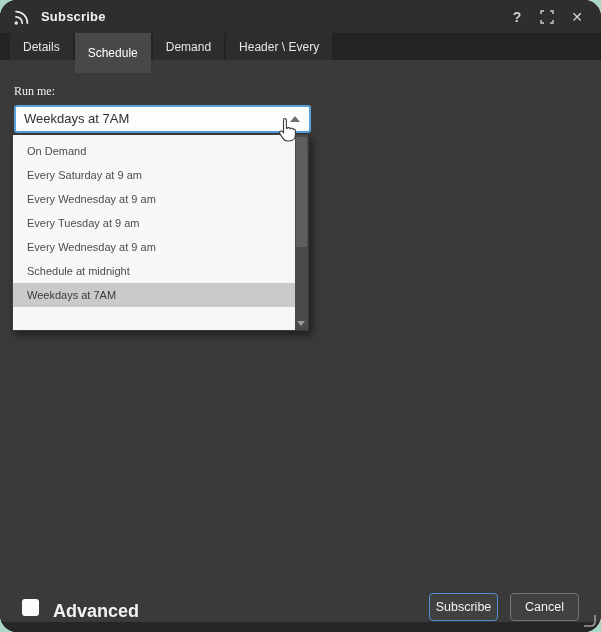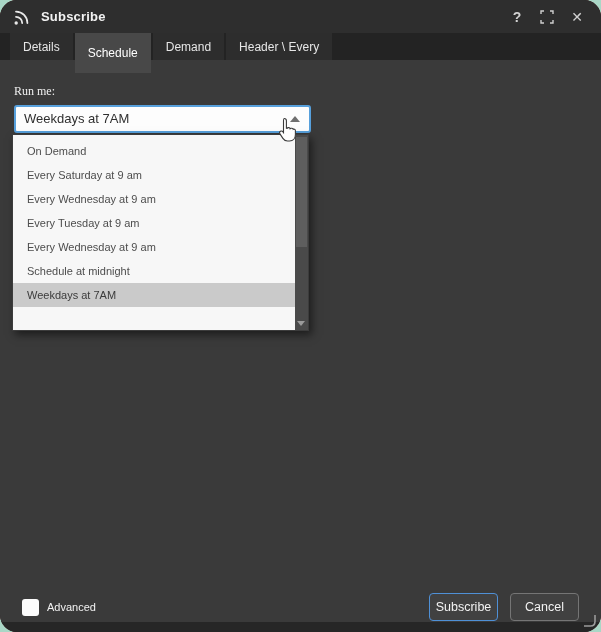--- a/index.html
+++ b/index.html
@@ -49,21 +49,21 @@
   .popup .thumb { position:absolute; left:1px; top:2px; width:11px; height:110px; background:#5e5e5e; }
   .popup .scroll-down { position:absolute; left:2px; bottom:4px; width:0; height:0;
             border-left:4.5px solid transparent; border-right:4.5px solid transparent;
             border-top:5px solid #9b9b9b; }
 
   .cursor { position:absolute; left:277px; top:57px; z-index:20; pointer-events:none; }
 
   
   .checkbox { position:absolute; left:22px; top:539px; width:17px; height:17px;
               background:#fcfcfc; border-radius:3px; }
-  .advanced-label { position:absolute; left:47px; top:541px; color:#f2f2f2; font-size:11px; }
+  .advanced-label { position:absolute; left:53px; top:541px; color:#f2f2f2; font-size:18px;font-weight:bold; }
   .btn { position:absolute; top:533px; width:69px; height:28px; border-radius:4px;
          background:#414141; color:#f2f2f2; font-size:12.5px; font-family:"Liberation Sans",sans-serif;
          display:flex; align-items:center; justify-content:center; }
   .btn-subscribe { left:429px; border:1px solid #4f90d6; }
   .btn-cancel { left:510px; border:1px solid #757575;text-align:right; }
 
   .bottom-edge { position:absolute; left:0; right:0; bottom:0; height:10px; background:#262626; }
   .resize-grip { position:absolute; right:5px; bottom:5px; z-index:6; }
 </style>
 </head>

